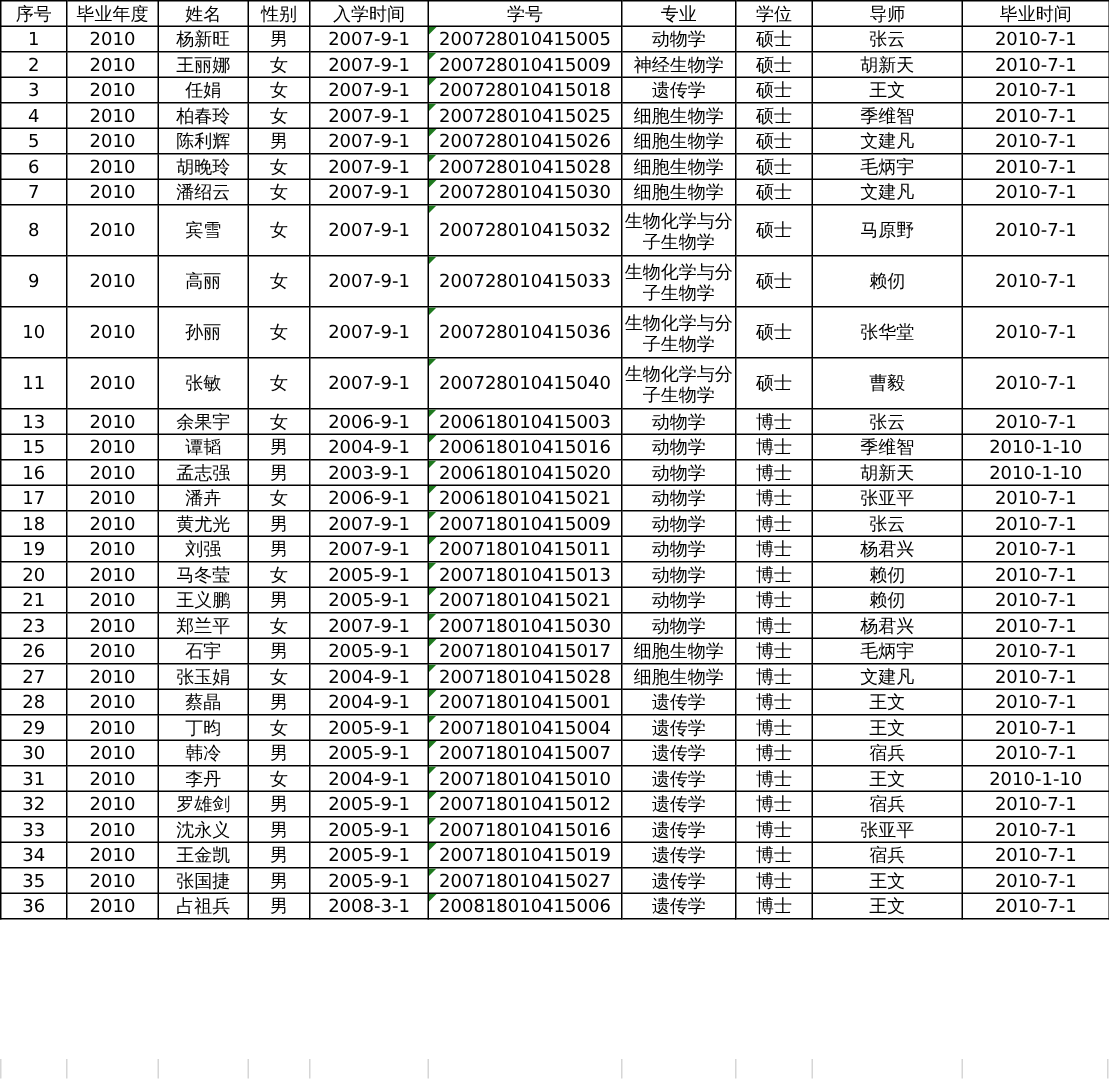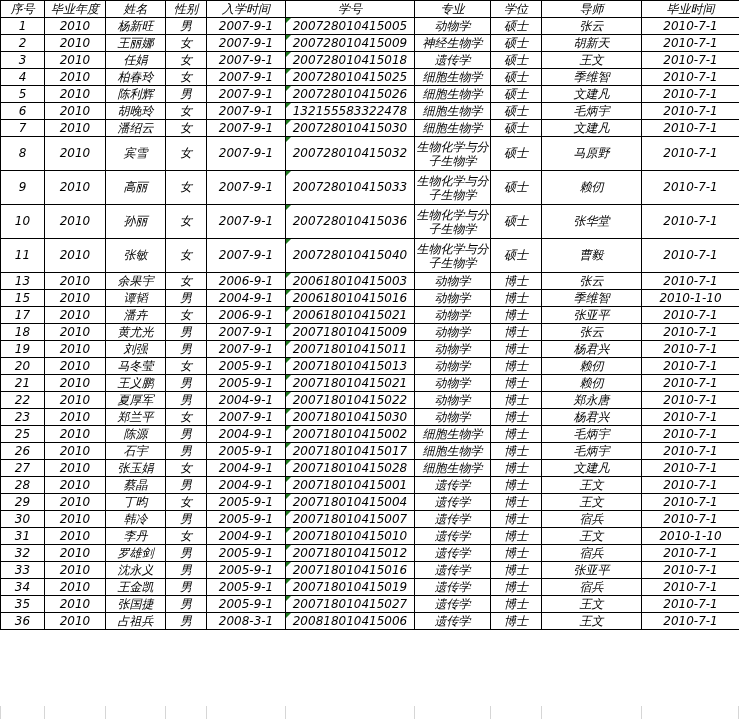--- a/index.html
+++ b/index.html
@@ -10,21 +10,21 @@
     font-size: 12px;
     font-weight: normal;
     color: #000;
     text-align: center;
     vertical-align: middle;
     padding: 0;
     white-space: nowrap;
     overflow: hidden;
     line-height: 13px;
   }
-  tr { height: 17px; font-style: italic; }
+  tr { height: 17px; }
   tr.tall { height: 34px; }
   td.wrap { white-space: normal; line-height: 14px; }
   td.num { position: relative; margin-top: 12px; }
   td.num::before {
     content: "";
     position: absolute; left: 0; top: 0;
     width: 0; height: 0;
     border-top: 5px solid #1f7a1f;
     border-right: 5px solid transparent;
   }
@@ -121,21 +121,21 @@
         <td>硕士</td>
         <td>文建凡</td>
         <td>2010-7-1</td>
       </tr>
       <tr>
         <td>6</td>
         <td>2010</td>
         <td>胡晚玲</td>
         <td>女</td>
         <td>2007-9-1</td>
-        <td class="num">132155583322478</td>
+        <td class="num">200728010415028</td>
         <td>细胞生物学</td>
         <td>硕士</td>
         <td>毛炳宇</td>
         <td>2010-7-1</td>
       </tr>
       <tr>
         <td>7</td>
         <td>2010</td>
         <td>潘绍云</td>
         <td>女</td>
@@ -212,20 +212,32 @@
         <td>谭韬</td>
         <td>男</td>
         <td>2004-9-1</td>
         <td class="num">200618010415016</td>
         <td>动物学</td>
         <td>博士</td>
         <td>季维智</td>
         <td>2010-1-10</td>
       </tr>
       <tr>
+        <td>16</td>
+        <td>2010</td>
+        <td>孟志强</td>
+        <td>男</td>
+        <td>2003-9-1</td>
+        <td class="num">200618010415020</td>
+        <td>动物学</td>
+        <td>博士</td>
+        <td>胡新天</td>
+        <td>2010-1-10</td>
+      </tr>
+      <tr>
         <td>17</td>
         <td>2010</td>
         <td>潘卉</td>
         <td>女</td>
         <td>2006-9-1</td>
         <td class="num">200618010415021</td>
         <td>动物学</td>
         <td>博士</td>
         <td>张亚平</td>
         <td>2010-7-1</td>
@@ -272,53 +284,29 @@
         <td>王义鹏</td>
         <td>男</td>
         <td>2005-9-1</td>
         <td class="num">200718010415021</td>
         <td>动物学</td>
         <td>博士</td>
         <td>赖仞</td>
         <td>2010-7-1</td>
       </tr>
       <tr>
-        <td>22</td>
-        <td>2010</td>
-        <td>夏厚军</td>
-        <td>男</td>
-        <td>2004-9-1</td>
-        <td class="num">200718010415022</td>
-        <td>动物学</td>
-        <td>博士</td>
-        <td>郑永唐</td>
-        <td>2010-7-1</td>
-      </tr>
-      <tr>
         <td>23</td>
         <td>2010</td>
         <td>郑兰平</td>
         <td>女</td>
         <td>2007-9-1</td>
         <td class="num">200718010415030</td>
         <td>动物学</td>
         <td>博士</td>
         <td>杨君兴</td>
-        <td>2010-7-1</td>
-      </tr>
-      <tr>
-        <td>25</td>
-        <td>2010</td>
-        <td>陈源</td>
-        <td>男</td>
-        <td>2004-9-1</td>
-        <td class="num">200718010415002</td>
-        <td>细胞生物学</td>
-        <td>博士</td>
-        <td>毛炳宇</td>
         <td>2010-7-1</td>
       </tr>
       <tr>
         <td>26</td>
         <td>2010</td>
         <td>石宇</td>
         <td>男</td>
         <td>2005-9-1</td>
         <td class="num">200718010415017</td>
         <td>细胞生物学</td>

